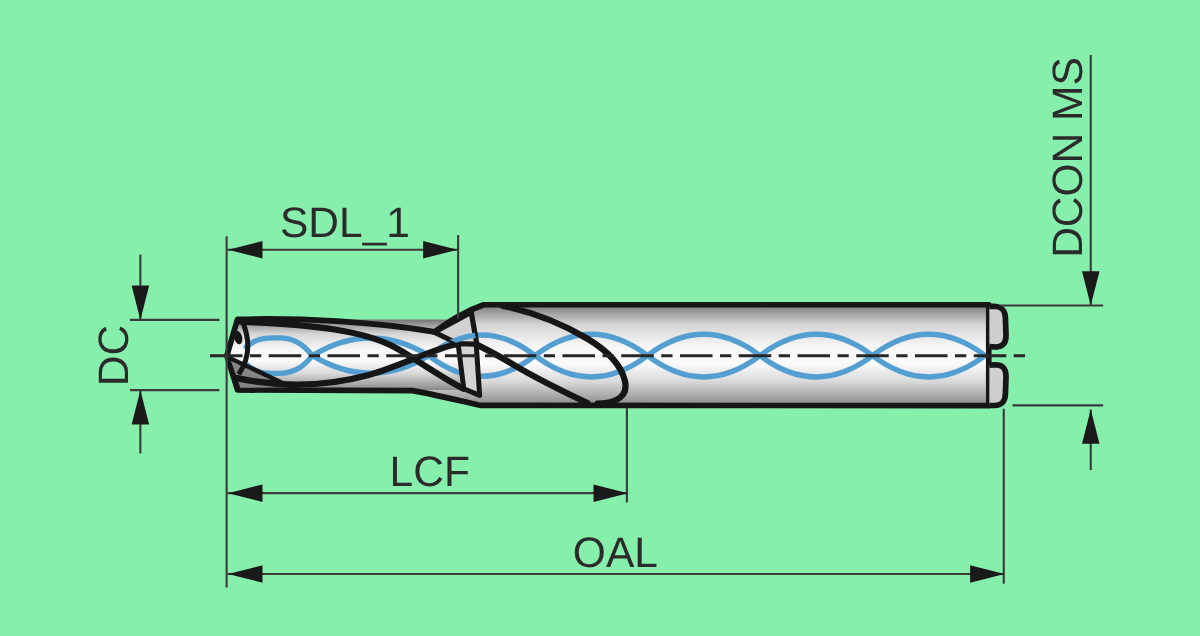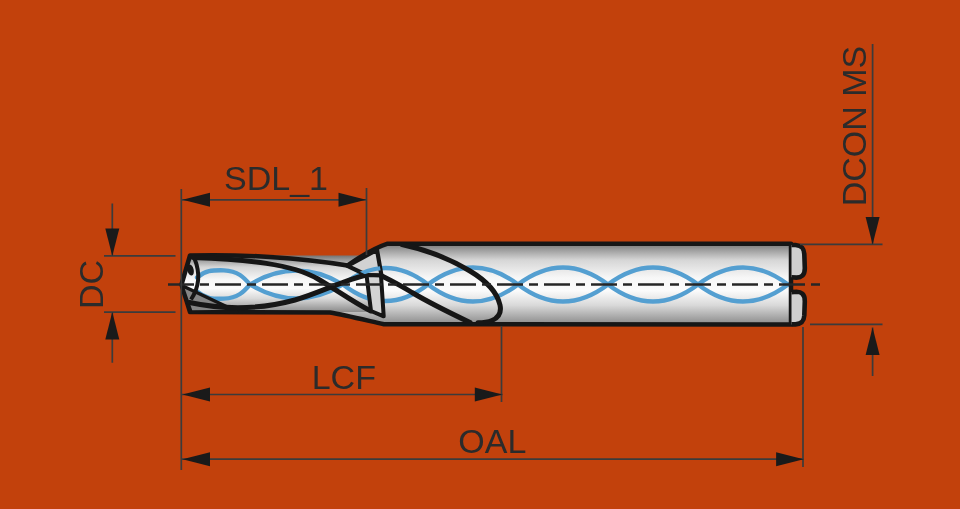--- a/index.html
+++ b/index.html
@@ -1,16 +1,16 @@
 <!DOCTYPE html>
 <html><head>
 <meta charset="utf-8">
 <style>
   html,body{margin:0;padding:0;background:#fff;}
-  .wrap{width:960px;height:509px;position:relative;overflow:hidden;background:#c2410c;}
+  .wrap{width:960px;height:509px;position:relative;overflow:hidden;background:#86efac;}
   svg{display:block;}
   text{font-family:"Liberation Sans",sans-serif;fill:#2b2b2b;}
 </style>
 </head>
 <body>
 <div class="wrap">
 <svg width="960" height="509" viewBox="0 0 960 509">
 <defs>
   <linearGradient id="gShank" gradientUnits="userSpaceOnUse" x1="0" y1="244" x2="0" y2="324.5">
     <stop offset="0" stop-color="#787878"></stop>

